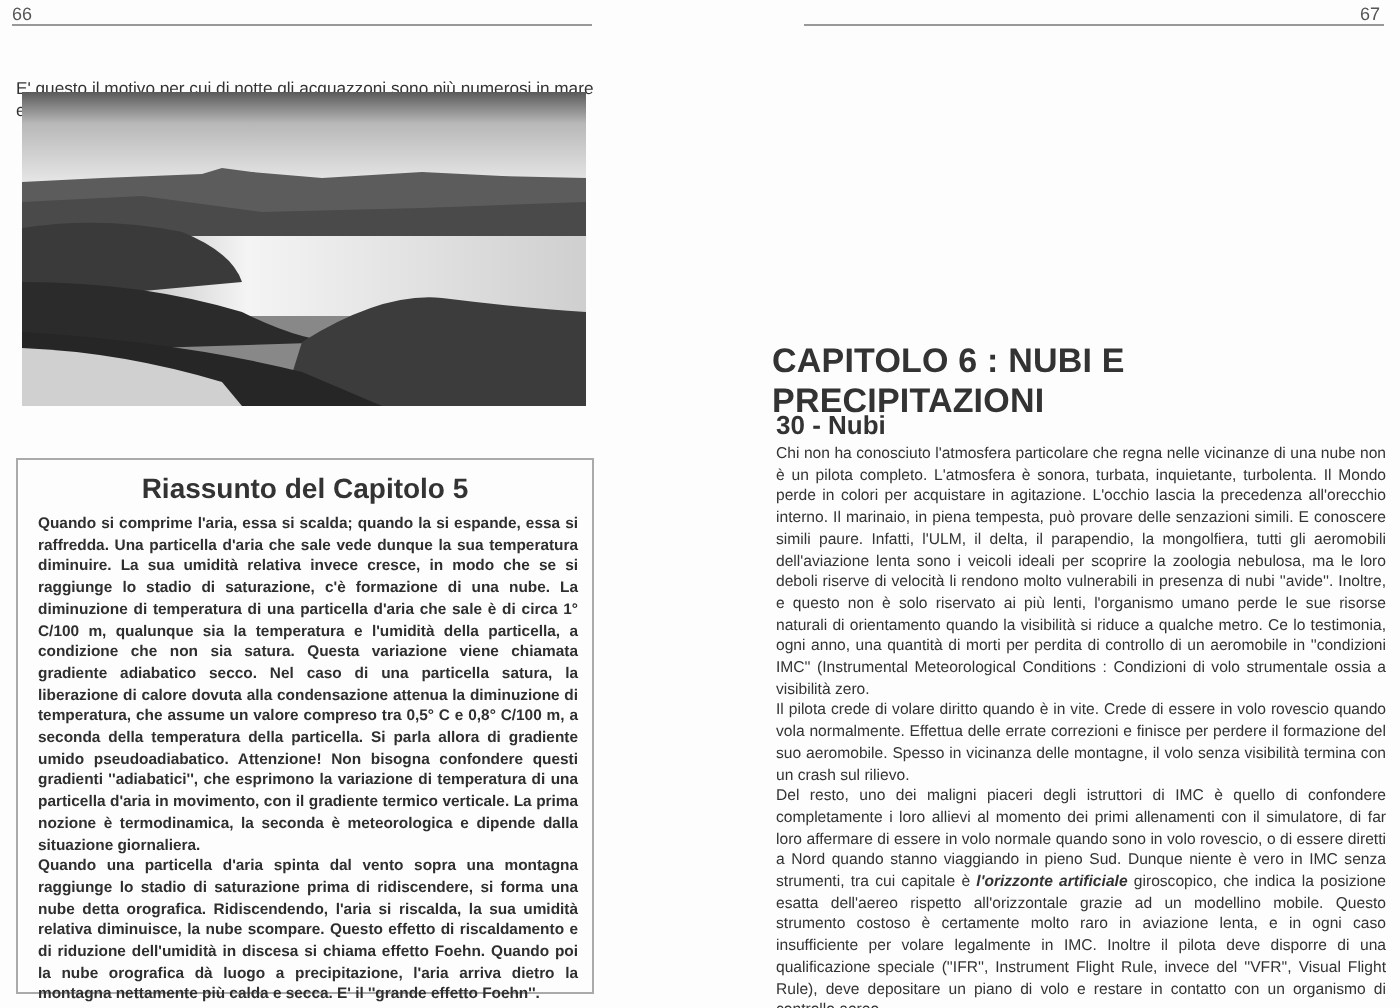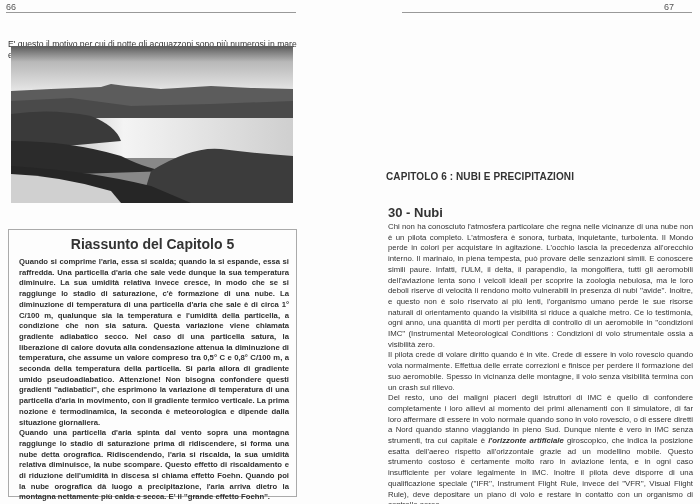--- a/index.html
+++ b/index.html
@@ -7,36 +7,36 @@
     width:700px; height:504px; overflow:hidden; position:relative;
     background:#fdfdfd; color:#2a2a2a;
     font-family:"Liberation Sans", sans-serif;
   }
   .page { position:absolute; top:0; height:432px; }
   .left { left:0; width:350px; }
   .right { left:350px; width:350px; }
 
   .pnum { position:absolute; top:2px; font-size:9px; color:#555; }
   .left .pnum { left:6px; }
-  .right .pnum { right:26px; }
+  .right .pnum { right:10px; }
   .rule { position:absolute; top:12px; height:1px; background:#999; }
   .left .rule { left:6px; width:290px; }
   .right .rule { left:52px; width:290px; }
 
   .intro { position:absolute; left:8px; top:21px; width:290px; font-size:8.6px; line-height:11px; color:#333;margin-top:18px; }
 
   .photo { position:absolute; left:11px; top:46px; width:282px; height:157px; overflow:hidden; background:#888; }
   .caption { position:absolute; left:11px; top:207px; width:285px; font-size:7.4px; line-height:9.5px; color:#333; }
 
   .summary { position:absolute; left:8px; top:229px; width:289px; height:268px; border:1px solid #aaa; box-sizing:border-box; background:#fdfdfd; }
   .summary h2 { margin:0; position:absolute; top:6px; left:0; right:0; text-align:center; font-size:14px; font-weight:bold; color:#333; }
   .summary .body { position:absolute; left:10px; top:27px; width:270px; font-size:7.7px; line-height:10.7px; font-weight:bold; color:#2f2f2f; text-align:justify; }
   .summary p { margin:0; }
 
-  .chap { position:absolute; left:36px; top:171px; width:300px; font-size:10px; font-weight:bold; color:#333; letter-spacing:0.1px; }
+  .chap { position:absolute; left:36px; top:171px; width:300px; font-size:17px; font-weight:bold; color:#333; letter-spacing:0.1px; }
   .sec { position:absolute; left:38px; top:205px; font-size:13px; font-weight:bold; color:#333; }
   .text { position:absolute; left:38px; top:222px; width:305px; font-size:7.8px; line-height:10.7px; color:#333; text-align:justify; }
   .text p { margin:0; }
   .text b { font-weight:bold;font-style:italic; }
 </style>
 </head>
 <body>
 
 <div class="page left">
   <div class="pnum">66</div>

